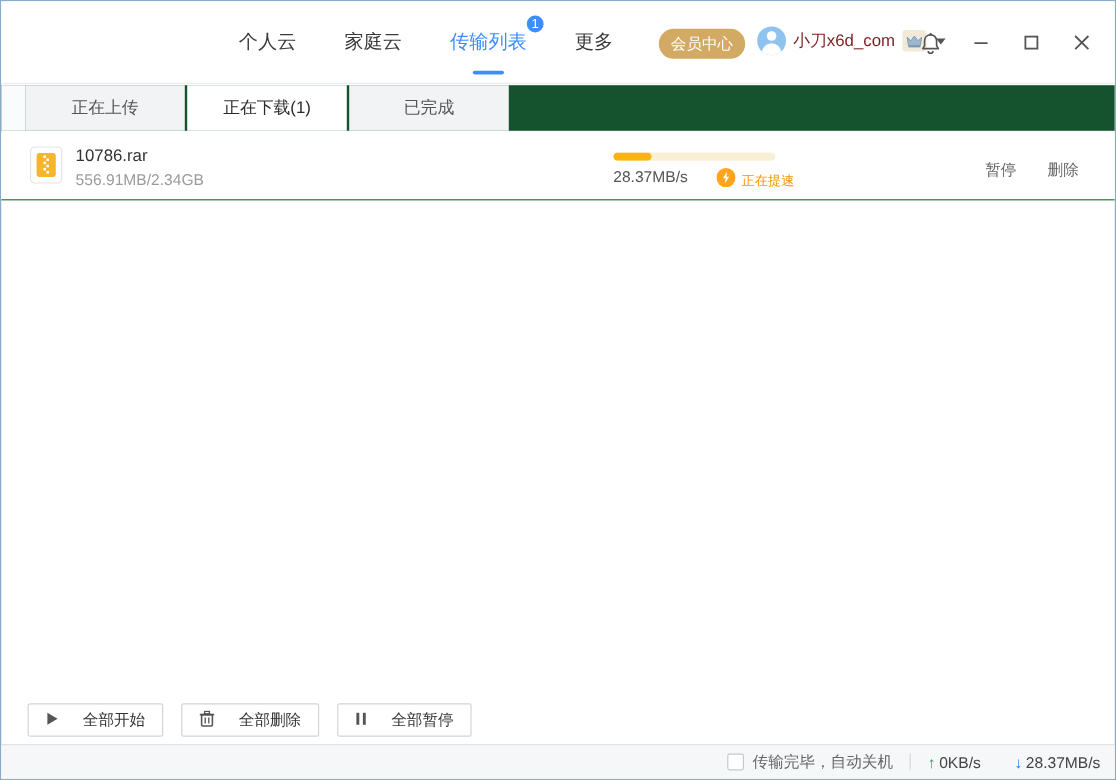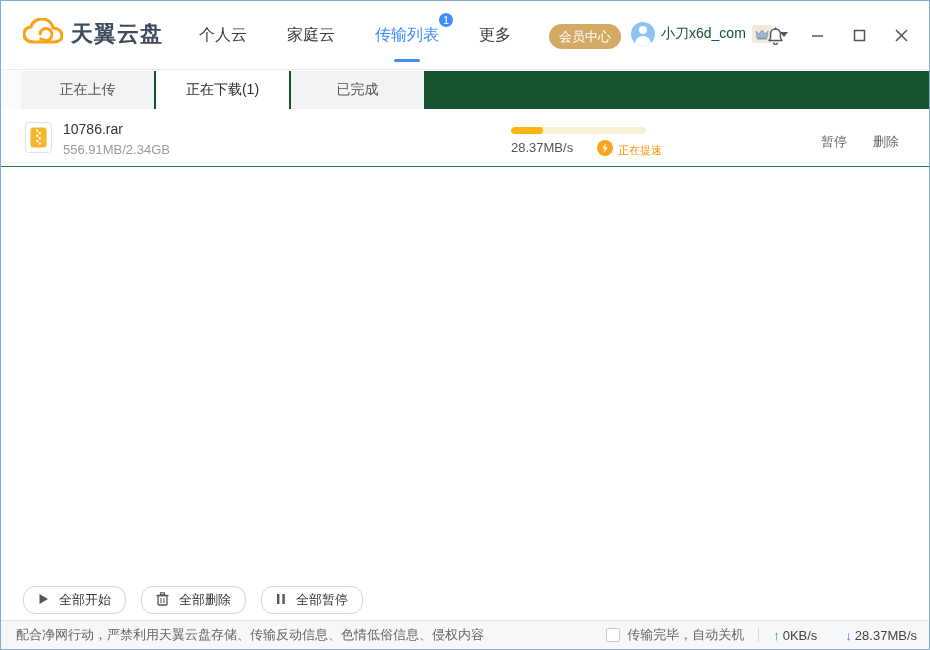--- a/index.html
+++ b/index.html
@@ -33,21 +33,21 @@
 
   .member-btn {
     position:absolute; left:548px; top:23px; width:72px; height:25px;
     background:#d3aa63; color:#fff; font-size:13px; border:none; border-radius:13px;
     display:flex; align-items:center; justify-content:center; cursor:pointer;text-align:center;
   }
   .account { position:absolute; left:630px; top:21px; display:flex; align-items:center; gap:6px; cursor:pointer; }
   .avatar { width:24px; height:24px; border-radius:50%; background:#8ec3ef; position:relative; overflow:hidden; }
   .avatar::before { content:""; position:absolute; top:4px; left:8px; width:8px; height:8px; background:#fff; border-radius:50%; }
   .avatar::after  { content:""; position:absolute; top:14px; left:4px; width:16px; height:12px; background:#fff; border-radius:8px 8px 0 0; }
-  .username { font-size:14px; color:#14532d; }
+  .username { font-size:14px; color:#7f1d1d; }
   .vip-badge { width:20px; height:18px; background:#f2ead8; border-radius:3px; display:flex; align-items:center; justify-content:center; }
   .caret { width:0; height:0; border-left:4px solid transparent; border-right:4px solid transparent; border-top:5px solid #555; margin-left:2px; }
 
   .win-icons { position:absolute; right:14px; top:0; height:69px; display:flex; align-items:center; gap:14px; }
   .win-btn { width:28px; height:28px; display:flex; align-items:center; justify-content:center; cursor:pointer; color:#555; }
 
   
   .tabstrip { position:absolute; top:70px; left:0; right:0; height:38px; background:#14532d; display:flex; }
   .tabstrip .lead { width:20px; background:#fafbfc; }
   .tab {
@@ -70,22 +70,22 @@
   .progress-fill { height:100%; background:#fbb414; border-radius:4px; }
   .speed-text { position:absolute; left:510px; top:29px; font-size:13px; color:#555; }
   .boost { position:absolute; left:596px; top:29px; display:flex; align-items:center; gap:5px; }
   .boost-text { font-size:11px; color:#ff9100; }
   .row-action { position:absolute; top:22px; font-size:13px; color:#666; cursor:pointer; }
   .act-pause { left:820px; } .act-delete { left:872px; }
 
   
   .toolbar { position:absolute; left:0; right:0; top:585px; height:30px; display:flex; gap:15px; padding-left:22px; }
   .tb-btn {
-    height:28px; padding:0 14px; background:#fff; border:1px solid #d4d4d4; border-radius:12px;
-    display:flex; align-items:center; gap:10px; font-size:13px; color:#333; cursor:pointer;
+    height:28px; padding:0 14px; background:#fff; border:1px solid #d4d4d4; border-radius:2px;
+    display:flex; align-items:center; gap:20px; font-size:13px; color:#333; cursor:pointer;
   }
 
   
   .footer {
     position:absolute; left:0; right:0; bottom:0; height:29px; background:#f6f7f8;
     border-top:1px solid #e2e2e2; display:flex; align-items:center; font-size:13px; color:#666;
   }
   .footer-notice { margin-left:15px; }
   .footer-right { position:absolute; right:12px; display:flex; align-items:center; gap:0; }
   .checkbox { width:14px; height:14px; background:#fff; border:1px solid #c9c9c9; border-radius:2px; margin-right:7px; cursor:pointer; }
@@ -93,30 +93,20 @@
   .v-divider { width:1px; height:14px; background:#d8d8d8; margin:0 14px; }
   .speed-up { color:#444; display:flex; align-items:center; gap:3px; margin-right:28px; }
   .speed-down { color:#444; display:flex; align-items:center; gap:3px; }
   .arrow-up { color:#21a564; font-weight:bold; }
   .arrow-down { color:#2f7fe8; font-weight:bold; }
 </style>
 </head>
 <body>
 
 <div class="header">
-  <div class="logo">
-    <span>
-      <svg width="40" height="28" viewBox="0 0 40 28">
-        <path d="M10 24 C4 24 1 20 1 16 C1 12 4 9 8 9 C9 4 14 1 19 1 C25 1 29 5 30 10 C35 10 39 13 39 18 C39 22 35 24 31 24 Z" fill="none" stroke="#faa317" stroke-width="3.2" stroke-linejoin="round"></path>
-        <path d="M17 16 a6 6 0 1 1 2 5" fill="none" stroke="#faa317" stroke-width="3" stroke-linecap="round"></path>
-        <path d="M16 23 l4 -1 -3 -3 z" fill="#faa317"></path>
-      </svg>
-    </span>
-    <span class="logo-text">天翼云盘</span>
-  </div>
 
   <div class="nav">
     <div class="nav-item">
       <span>个人云</span>
     </div>
     <div class="nav-item">
       <span>家庭云</span>
     </div>
     <div class="nav-item active">
       <span>传输列表</span>
@@ -241,21 +231,20 @@
       <svg width="10" height="12" viewBox="0 0 10 12">
           <rect x="1" y="1" width="2.4" height="10" fill="#555"></rect>
           <rect x="6.4" y="1" width="2.4" height="10" fill="#555"></rect>
         </svg>
     </span>
     <span>全部暂停</span>
   </button>
 </div>
 
 <div class="footer">
-  <span class="footer-notice">配合净网行动，严禁利用天翼云盘存储、传输反动信息、色情低俗信息、侵权内容</span>
   <div class="footer-right">
     <span class="checkbox"></span>
     <span class="shutdown-label">传输完毕，自动关机</span>
     <span class="v-divider"></span>
     <span class="speed-up">
       <span class="arrow-up">↑</span>
       <span>0KB/s</span>
     </span>
     <span class="speed-down">
       <span class="arrow-down">↓</span>

